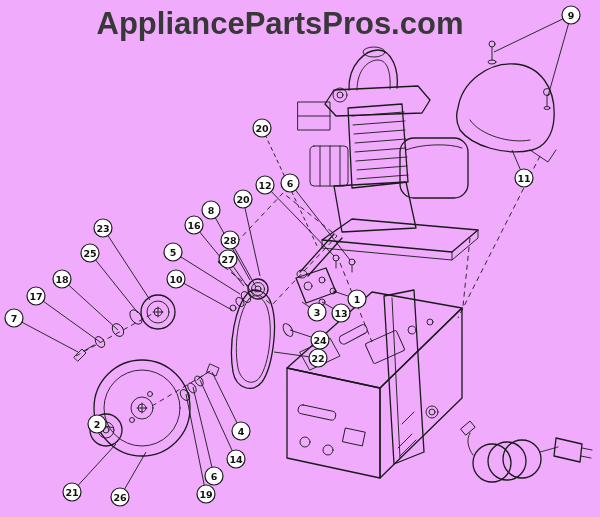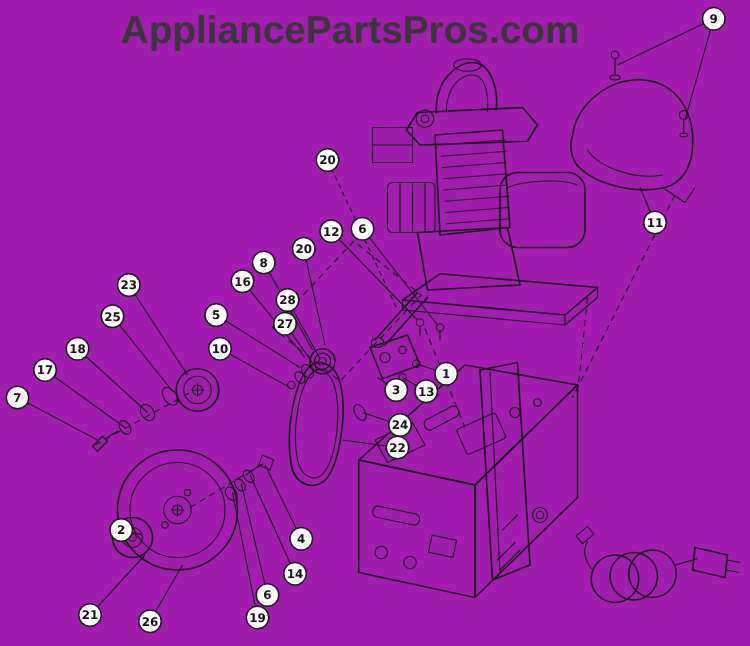--- a/index.html
+++ b/index.html
@@ -1,16 +1,16 @@
 <!DOCTYPE html>
 <html><head>
 <meta charset="utf-8">
 <style>
   html,body{margin:0;padding:0;background:#fff;}
-  .canvas{width:600px;height:517px;position:relative;background:#a21caf;overflow:hidden;
+  .canvas{width:600px;height:517px;position:relative;background:#f0abfc;overflow:hidden;
           font-family:"Liberation Sans",sans-serif;}
   svg{display:block;}
   .ln{fill:none;stroke:#1a1a1a;stroke-width:1.3;stroke-linejoin:round;stroke-linecap:round;}
   .ln2{fill:none;stroke:#1a1a1a;stroke-width:0.9;stroke-linejoin:round;stroke-linecap:round;}
   .dashes{fill:none;stroke:#1a1a1a;stroke-width:0.9;stroke-dasharray:5 4;}
   .leader{stroke:#1a1a1a;stroke-width:0.9;fill:none;}
   .leader.dash{stroke-dasharray:4 3;}
   .callout-circle{fill:#ffffff;stroke:#1a1a1a;stroke-width:1.2;}
   .callout-text{font:bold 9.5px "DejaVu Sans",sans-serif;fill:#111111;text-anchor:middle;}
   .watermark{font:bold 31px "Liberation Sans",sans-serif;fill:#383838;}

